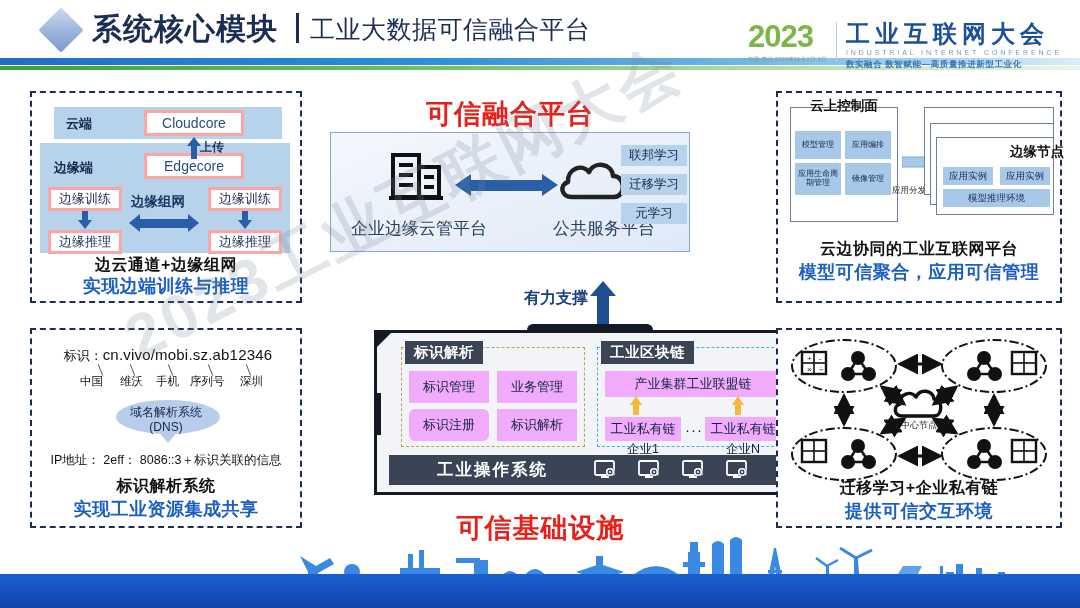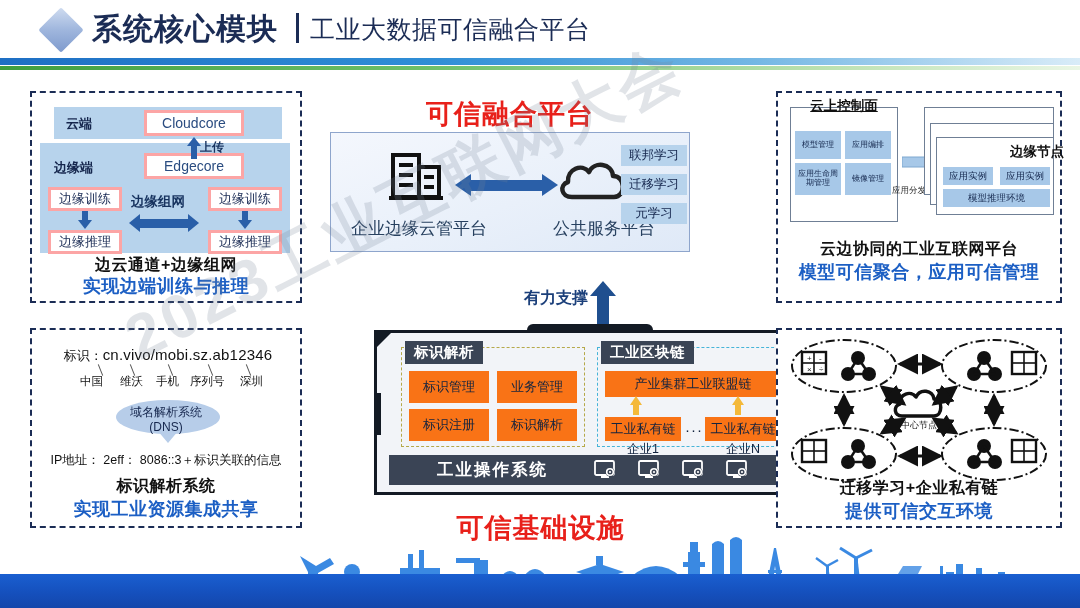--- a/index.html
+++ b/index.html
@@ -105,21 +105,21 @@
   .bl-id { position:absolute; left:0; width:272px; text-align:center; font-size:13px; color:#111; }
   .bl-sub { position:absolute; font-size:11.5px; color:#111; }
   .tick { position:absolute; background:#555; width:1px; }
 
   
   #cb { position:absolute; left:327px; top:330px; width:427px; height:165px;
         background:#f2f4f8; border:3px solid #131a24;margin-left:47px; }
   .notch { position:absolute; background:#131a24; }
   .grp-t { position:absolute; background:#3a4455; color:#fff; font-size:14.5px; font-weight:bold;
            padding:2px 9px; letter-spacing:0.5px; }
-  .cell { position:absolute; background:#f97316; font-size:13px; color:#12233f;
+  .cell { position:absolute; background:#f0abfc; font-size:13px; color:#12233f;
           display:flex; align-items:center; justify-content:center; }
   .os-bar { position:absolute; left:12px; top:122px; width:401px; height:30px; background:#3a4455;
             display:flex; align-items:center; }
   .os-t { font-size:16.5px; font-weight:bold; color:#fff; margin-left:48px; letter-spacing:2px; }
   .os-icons { position:absolute; left:205px; top:5px; display:flex; gap:22px; }
   .ell { position:absolute; font-size:15px; color:#12233f; letter-spacing:1px; }
   .upar { position:absolute; width:0;height:0;border-left:6px solid transparent;border-right:6px solid transparent;border-bottom:9px solid #f4b93a;}
   .upst { position:absolute; width:6px; background:#f4b93a; }
   .cb-title { position:absolute; left:327px; top:510px; width:427px; text-align:center;
               font-size:27px; font-weight:bold; color:#e8201a; letter-spacing:1px; }
@@ -141,20 +141,34 @@
 
   <div class="hdr">
     <div class="diamond"></div>
     <div class="hdr-title">系统核心模块</div>
     <div class="hdr-bar"></div>
     <div class="hdr-sub">工业大数据可信融合平台</div>
   </div>
   <div class="rule1"></div>
   <div class="rule2"></div>
 
+  <div class="conf">
+    <div class="conf-row">
+      <div>
+        <div class="conf-year">2023</div>
+        <div class="conf-place">中国·苏州  2023年11月2日-3日</div>
+      </div>
+      <div class="conf-div"></div>
+      <div>
+        <div class="conf-cn">工业互联网大会</div>
+        <div class="conf-en">INDUSTRIAL INTERNET CONFERENCE</div>
+        <div class="conf-slogan">数实融合 数智赋能—高质量推进新型工业化</div>
+      </div>
+    </div>
+  </div>
 
   <div class="panel" id="tl">
     <div class="tl-cloudrow"></div>
     <div class="tl-lab" style="left:34px;top:22px;">云端</div>
     <div class="tl-box" style="left:112px;top:17px;width:100px;height:26px;font-size:14px;color:#2a4c80;">Cloudcore</div>
 
     <div class="tl-edgebg"></div>
     <div class="tl-lab" style="left:22px;top:66px;">边缘端</div>
     <div class="tl-box" style="left:112px;top:60px;width:100px;height:26px;font-size:14px;color:#2a4c80;">Edgecore</div>
 
@@ -212,21 +226,21 @@
     <div class="tag" style="top:70px;width:66px;">元学习</div>
   </div>
 
   <div class="support">有力支撑</div>
   <svg class="support-arrow" width="26" height="46" viewBox="0 0 26 46">
     <polygon points="13,0 26,15 19,15 19,46 7,46 7,15 0,15" fill="#1f4f8f"></polygon>
   </svg>
 
   <div class="panel" id="tr">
     <div class="tr-cp"></div>
-    <div class="tr-cp-t" style="left:12px;text-decoration:underline;">云上控制面</div>
+    <div class="tr-cp-t" style="left:12px;">云上控制面</div>
     <div class="tr-cell" style="left:17px;top:38px;width:46px;height:28px;">模型管理</div>
     <div class="tr-cell" style="left:67px;top:38px;width:46px;height:28px;">应用编排</div>
     <div class="tr-cell" style="left:17px;top:70px;width:46px;height:32px;">应用生命周期管理</div>
     <div class="tr-cell" style="left:67px;top:70px;width:46px;height:32px;">镜像管理</div>
 
     <svg class="bigarrow" style="left:124px;top:56px;" width="42" height="26" viewBox="0 0 42 26">
       <polygon points="0,8 26,8 26,0 42,13 26,26 26,18 0,18" fill="#a7c8e8" stroke="#7fa8d0" stroke-width="1"></polygon>
     </svg>
     <div style="position:absolute;left:114px;top:92px;font-size:8.5px;color:#222;">应用分发</div>
 
@@ -274,21 +288,21 @@
     <div class="notch" style="left:-3px;top:-3px;width:20px;height:20px;clip-path:polygon(0 0,100% 0,0 100%);"></div>
     <div class="notch" style="right:-3px;top:-3px;width:20px;height:20px;clip-path:polygon(100% 0,100% 100%,0 0);"></div>
     <div class="notch" style="left:-3px;top:60px;width:7px;height:42px;"></div>
     <div class="notch" style="right:-3px;top:60px;width:7px;height:42px;"></div>
     <div class="notch" style="left:150px;top:-9px;width:126px;height:8px;border-radius:6px 6px 0 0;"></div>
 
     <div style="position:absolute;left:24px;top:14px;width:184px;height:100px;border:1.5px dashed #b5a94a;"></div>
     <div class="grp-t" style="left:28px;top:8px;">标识解析</div>
     <div class="cell" style="left:32px;top:38px;width:80px;height:32px;">标识管理</div>
     <div class="cell" style="left:120px;top:38px;width:80px;height:32px;">业务管理</div>
-    <div class="cell" style="left:32px;top:76px;width:80px;height:32px;">标识注册</div>
+    <div class="cell" style="left:32px;top:76px;width:80px;height:32px;border-radius:6px;">标识注册</div>
     <div class="cell" style="left:120px;top:76px;width:80px;height:32px;">标识解析</div>
 
     <div style="position:absolute;left:220px;top:14px;width:192px;height:100px;border:1.5px dashed #46b4d8;"></div>
     <div class="grp-t" style="left:224px;top:8px;">工业区块链</div>
     <div class="cell" style="left:228px;top:38px;width:176px;height:26px;">产业集群工业联盟链</div>
     <div class="upst" style="left:256px;top:70px;height:12px;"></div>
     <div class="upar" style="left:253px;top:63px;"></div>
     <div class="upst" style="left:358px;top:70px;height:12px;"></div>
     <div class="upar" style="left:355px;top:63px;"></div>
     <div class="cell" style="left:228px;top:84px;width:76px;height:24px;">工业私有链</div>

